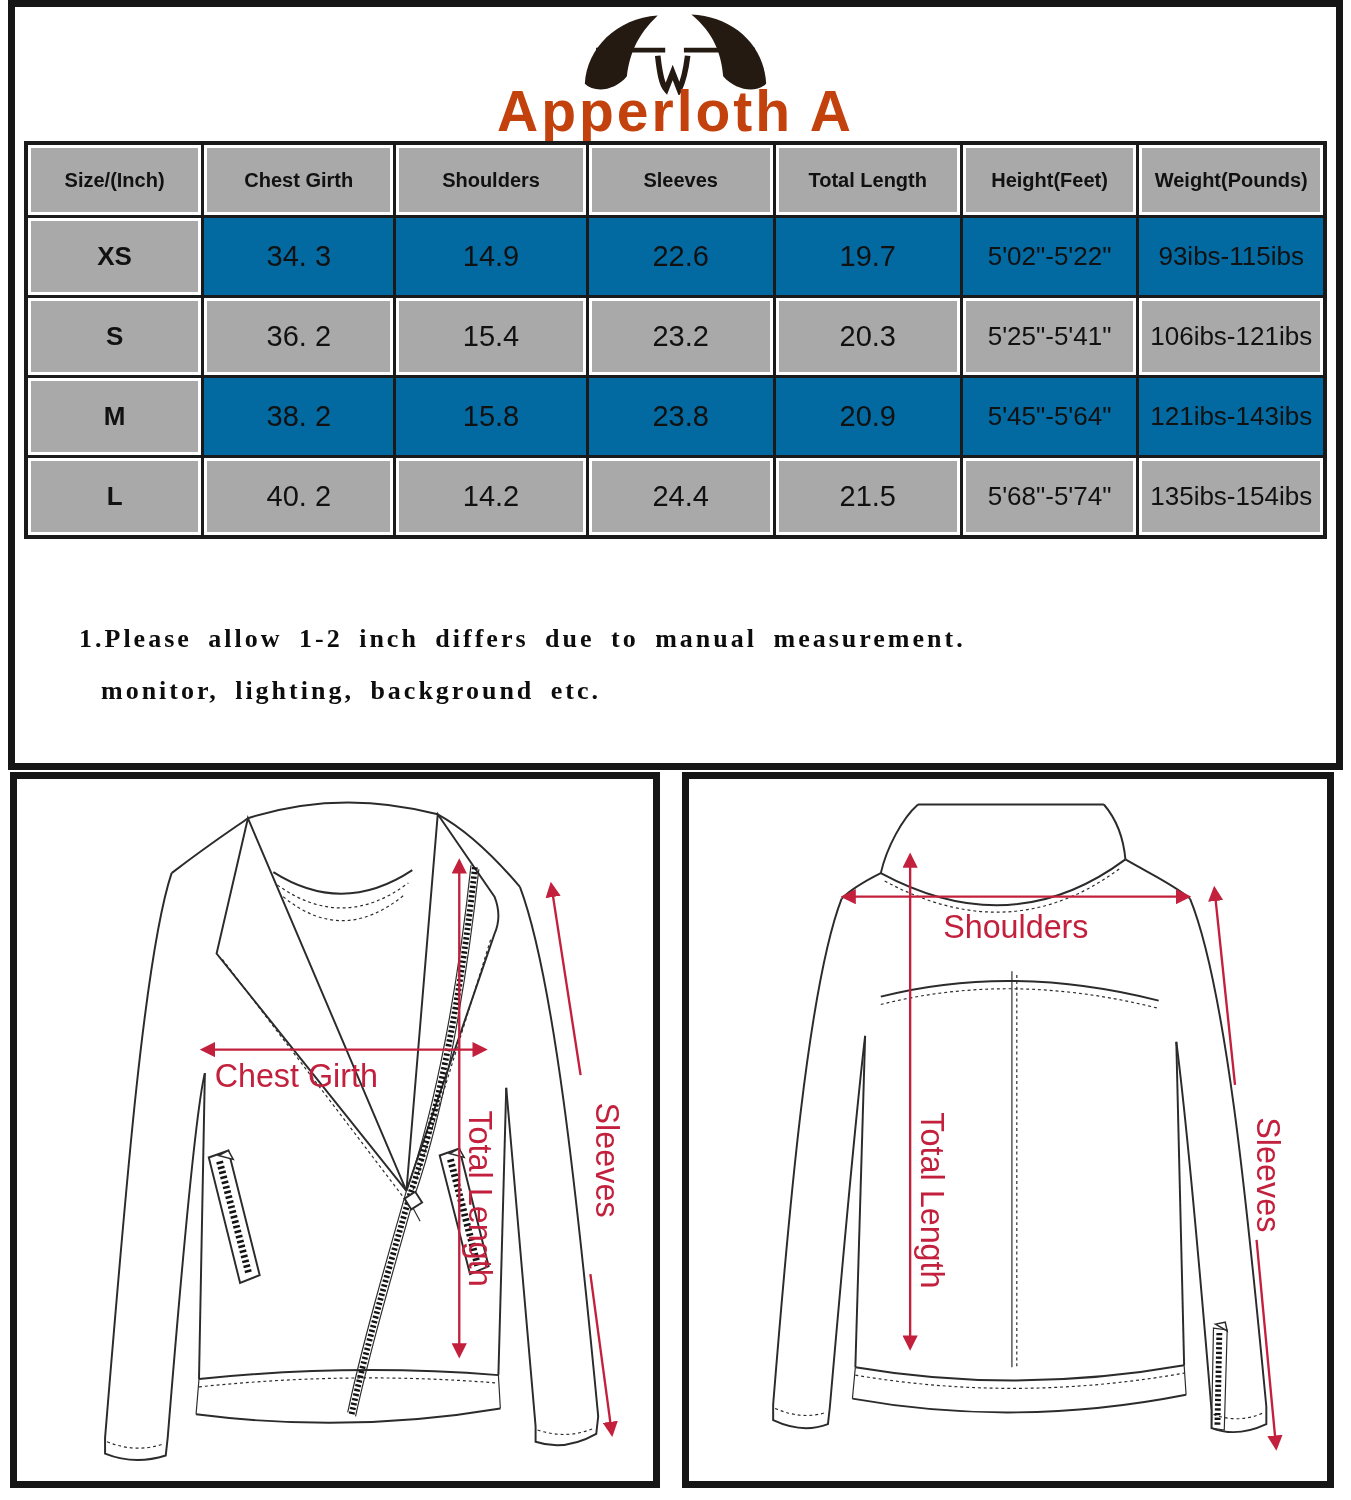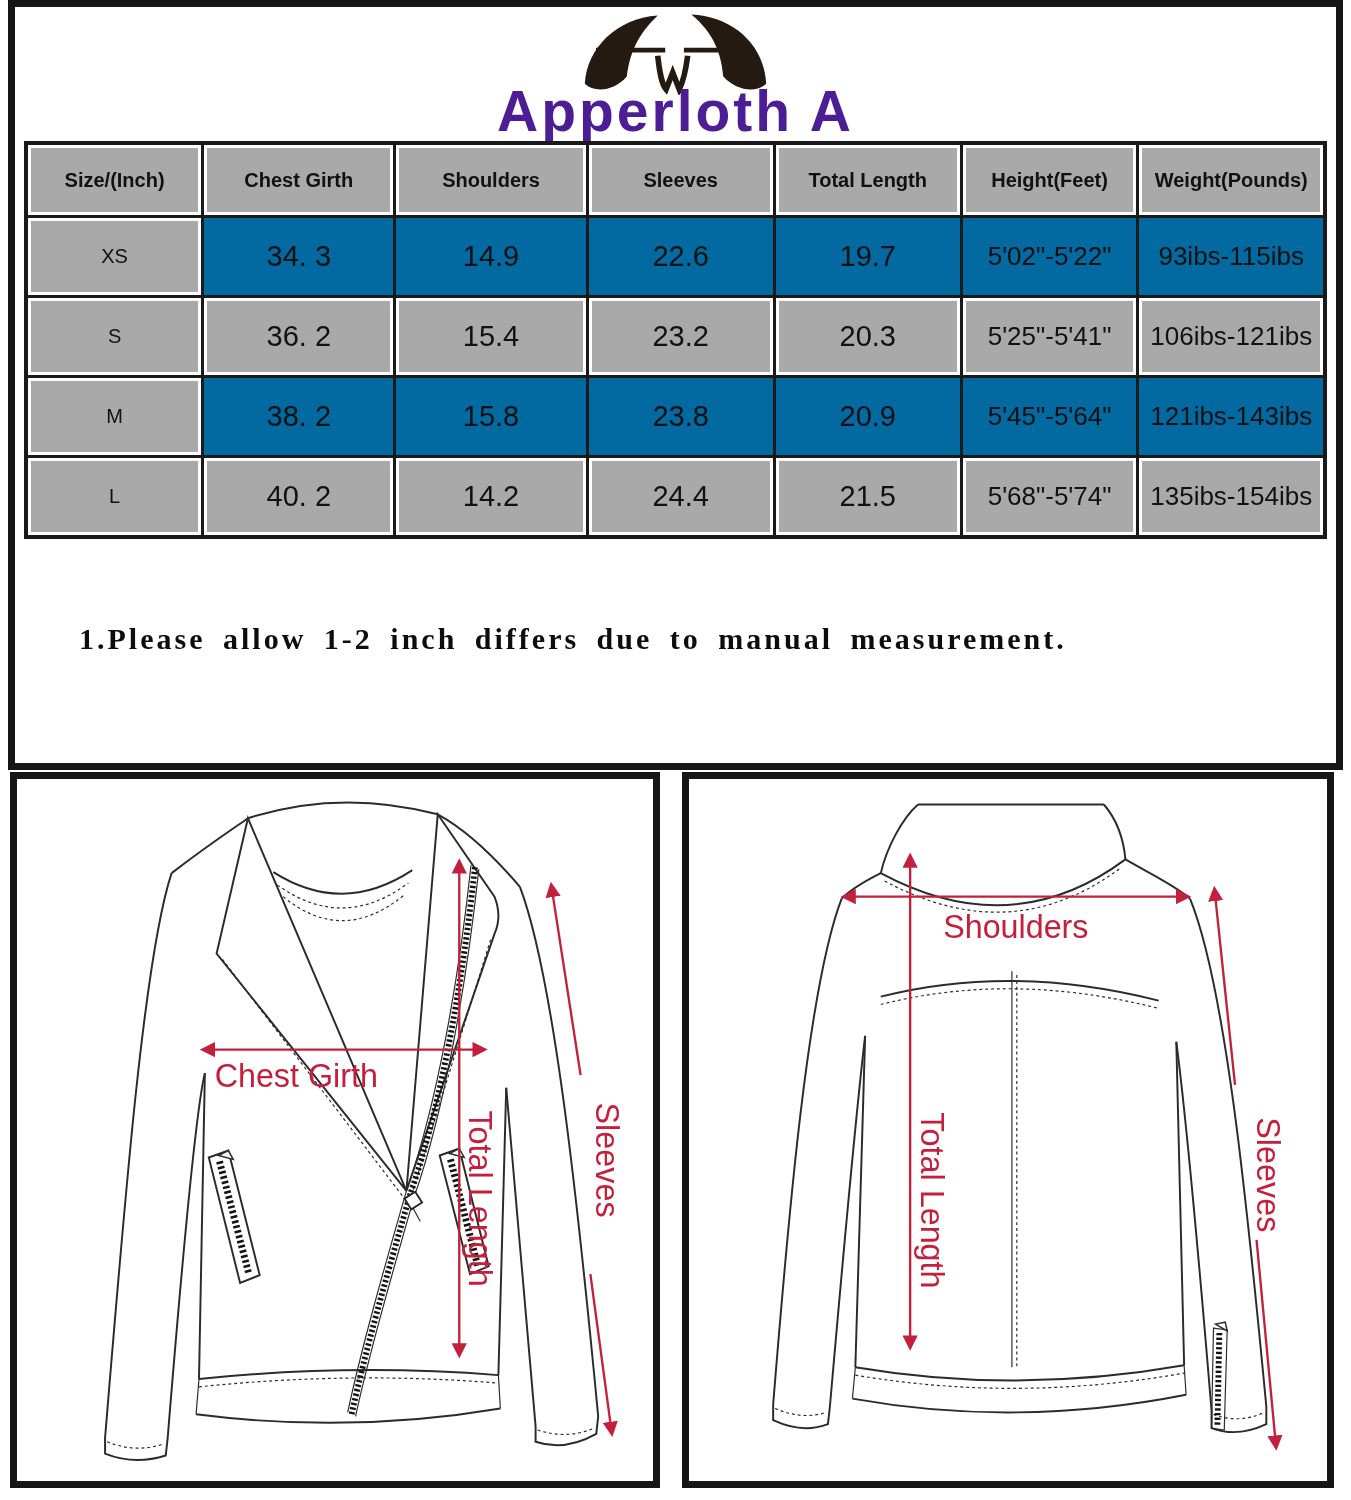--- a/index.html
+++ b/index.html
@@ -5,38 +5,38 @@
   html,body{margin:0;padding:0;background:#ffffff;}
   .page{position:relative;width:1351px;height:1500px;background:#fff;overflow:hidden;
         font-family:"Liberation Sans",sans-serif;color:#111;}
 
   
   .top-frame{position:absolute;left:8px;top:0;width:1335px;height:770px;
              border:7px solid #161616;box-sizing:border-box;background:#fff;}
   .logo{position:absolute;left:0;top:2px;width:100%;text-align:center;}
   .logo svg{display:block;margin:0 auto;}
   .brand-name{margin-top:-12px;font-size:57px;font-weight:bold;letter-spacing:3px;
-              line-height:1;color:#4c1d95;}
+              line-height:1;color:#c2410c;}
 
   
   table.size-chart{position:absolute;left:9px;top:134px;width:1303px;
                    border-collapse:collapse;table-layout:fixed;
                    border:4px solid #1a1a1a;}
   .size-chart th,.size-chart td{border:3px solid #1a1a1a;text-align:center;
                    vertical-align:middle;padding:0;}
   .size-chart th{height:70px;font-size:20px;font-weight:bold;background:#a9a9a9;
                  box-shadow:inset 0 0 0 3px #fff;}
   .size-chart td{height:77px;font-size:29px;font-weight:normal;background:#0369a1;}
   .size-chart td.g{background:#a9a9a9;box-shadow:inset 0 0 0 3px #fff;}
-  .size-chart td.sz{font-size:20px;font-weight:normal;}
+  .size-chart td.sz{font-size:26px;font-weight:bold;}
   .size-chart td.hw{font-size:26px;}
 
   
   .notes{position:absolute;left:64px;top:606px;width:1230px;
-         font-family:"Liberation Serif",serif;font-weight:bold;font-size:30px;
+         font-family:"Liberation Serif",serif;font-weight:bold;font-size:26px;
          letter-spacing:3px;word-spacing:7px;color:#0d0d0d;}
   .note-line{height:52px;line-height:52px;white-space:nowrap;}
   .note-cont{padding-left:22px;}
 
   
   .panel{position:absolute;top:772px;height:716px;border:7px solid #161616;
          box-sizing:border-box;background:#fff;}
   .panel-left{left:10px;width:650px;}
   .panel-right{left:682px;width:652px;}
   .panel svg{display:block;width:100%;height:100%;}
@@ -122,20 +122,21 @@
         <td class="g">24.4</td>
         <td class="g">21.5</td>
         <td class="g hw">5'68"-5'74"</td>
         <td class="g hw">135ibs-154ibs</td>
       </tr>
     </tbody>
       </table>
 
     <div class="notes">
       <div class="note-line">1.Please allow 1-2 inch differs due to manual measurement.</div>
+      <div class="note-line note-cont">monitor, lighting, background etc.</div>
     </div>
   </div>
 
   <div class="panel panel-left">
     <svg viewBox="0 0 650 716" preserveAspectRatio="none">
       <defs>
         <marker id="arrF" viewBox="0 0 10 10" refX="8" refY="5" markerWidth="6.5" markerHeight="6.5" orient="auto-start-reverse">
           <path d="M0,0 L10,5 L0,10 z" fill="#c2203c"></path>
         </marker>
       </defs>

